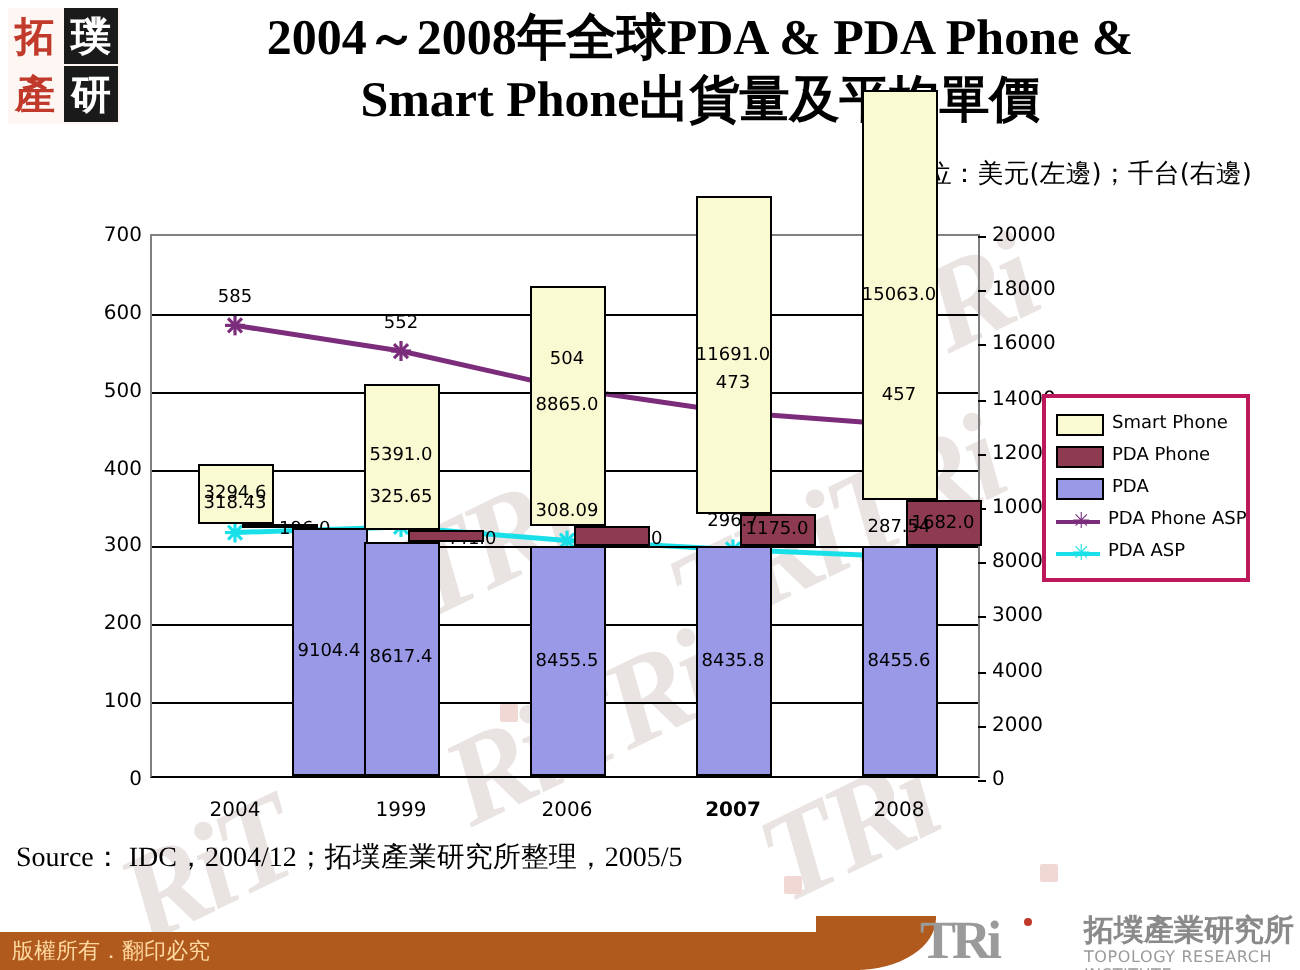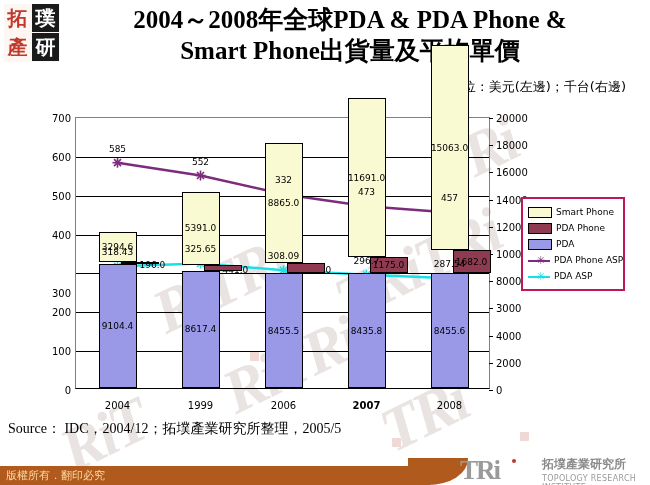--- a/index.html
+++ b/index.html
@@ -118,21 +118,21 @@
   }
   .footlogo{
     position:absolute;left:430px;top:455px;width:220px;height:30px;
   }
   .footlogo .tri{
     position:absolute;left:30px;top:0px;font-size:27px;font-weight:bold;
     font-family:"Liberation Serif",serif;color:#9a9a9a;letter-spacing:-2px;
   }
   .footlogo .dot{position:absolute;left:82px;top:4px;width:4px;height:4px;background:#c0392b;border-radius:50%;}
   .footlogo .cn{
-    position:absolute;left:112px;top:1px;font-size:12px;font-weight:bold;
+    position:absolute;left:112px;top:1px;font-size:15px;font-weight:bold;
     color:#8a8a8a;font-family:"Liberation Serif",serif;
   }
   .footlogo .en{
     position:absolute;left:112px;top:19px;font-size:8px;color:#9a9a9a;
     font-family:"DejaVu Sans",sans-serif;letter-spacing:.3px;
   }
   .footcurve{
     position:absolute;left:408px;top:458px;width:60px;height:27px;
     background:#b05a1e;border-radius:0 0 40px 0/0 0 26px 0;
   }
@@ -238,21 +238,21 @@
         <line x1="370" y1="156.77017142857142" x2="377" y2="163.77017142857142"></line>
         <line x1="370" y1="163.77017142857142" x2="377" y2="156.77017142857142"></line>
       </g>
     </svg>
 <div class="axisL" style="top: 272px;">0</div>
     <div class="gridline" style="top: 233.143px;"></div>
     <div class="axisL" style="top: 233.143px;">100</div>
     <div class="gridline" style="top: 194.286px;"></div>
     <div class="axisL" style="top: 194.286px; text-align: right;">200</div>
     <div class="gridline" style="top: 155.429px;"></div>
-    <div class="axisL" style="top: 155.429px; margin-top: 20px;">300</div>
+    <div class="axisL" style="top: 155.429px;">300</div>
     <div class="gridline" style="top: 116.571px;"></div>
     <div class="axisL" style="top: 116.571px;">400</div>
     <div class="gridline" style="top: 77.7143px;"></div>
     <div class="axisL" style="top: 77.7143px;">500</div>
     <div class="gridline" style="top: 38.8571px;"></div>
     <div class="axisL" style="top: 38.8571px;">600</div>
     <div class="axisL" style="top: 0px;">700</div>
     <div class="axisR" style="top: 272px;">0</div>
     <div class="tickR" style="top: 272px;"></div>
     <div class="axisR" style="top: 244.8px;">2000</div>
@@ -275,21 +275,21 @@
     <div class="tickR" style="top: 27.2px;"></div>
     <div class="axisR" style="top: 0px;">20000</div>
     <div class="tickR" style="top: 0px;"></div>
     <div class="xlab" style="left: 41.5px;">2004</div>
     <div class="xlab" style="left: 124.5px;">1999</div>
     <div class="xlab" style="left: 207.5px;">2006</div>
     <div class="xlab" style="left: 290.5px; font-weight: bold;">2007</div>
     <div class="xlab" style="left: 373.5px;">2008</div>
     <div class="outlab" style="left: 63.5px; top: 146.847px;">196.0</div>
     <div class="colgroup" style="left: 41.5px;">
-      <div class="seg seg-pda" style="bottom: 0px; height: 123.82px;">
+      <div class="seg seg-pda" style="bottom: 0px; height: 123.82px; margin-left: 47px;">
         <div class="seglab">9104.4</div>
       </div>
       <div class="seg seg-pp" style="bottom: 123.82px; height: 2.6656px;"></div>
       <div class="seg seg-sp" style="bottom: 126.485px; height: 29.8384px;">
         <div class="seglab">3294.6</div>
       </div>
     </div>
     <div class="outlab" style="left: 146.5px; top: 151.805px;">441.0</div>
     <div class="colgroup" style="left: 124.5px;">
       <div class="seg seg-pda" style="bottom: 0px; height: 117.197px;">
@@ -327,21 +327,21 @@
       </div>
       <div class="seg seg-pp" style="bottom: 114.996px; height: 22.8752px;">
         <div class="seglab">1682.0</div>
       </div>
       <div class="seg seg-sp" style="bottom: 137.871px; height: 204.857px;">
         <div class="seglab">15063.0</div>
       </div>
     </div>
     <div class="ptlab" style="left: 41.5px; top: 30.6857px;">585</div>
     <div class="ptlab" style="left: 124.5px; top: 43.5086px;">552</div>
-    <div class="ptlab" style="left: 207.5px; top: 62.16px;">332</div>
+    <div class="ptlab" style="left: 207.5px; top: 62.16px;">504</div>
     <div class="ptlab" style="left: 290.5px; top: 74.2057px;">473</div>
     <div class="ptlab" style="left: 373.5px; top: 80.4229px;">457</div>
     <div class="ptlab" style="left: 41.5px; top: 134.267px;">318.43</div>
     <div class="ptlab" style="left: 124.5px; top: 131.462px;">325.65</div>
     <div class="ptlab" style="left: 207.5px; top: 138.285px;">308.09</div>
     <div class="ptlab" style="left: 290.5px; top: 142.711px;">296.7</div>
     <div class="ptlab" style="left: 373.5px; top: 146.27px;">287.54</div>
   </div>
 
 <div class="legend" id="legend">

